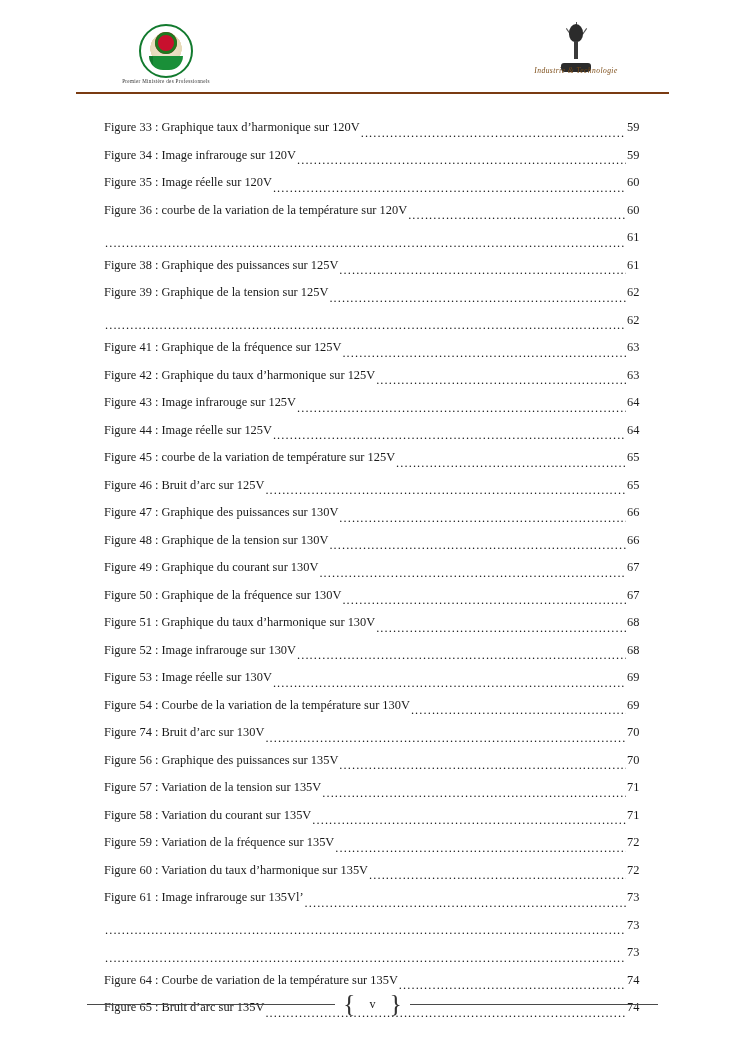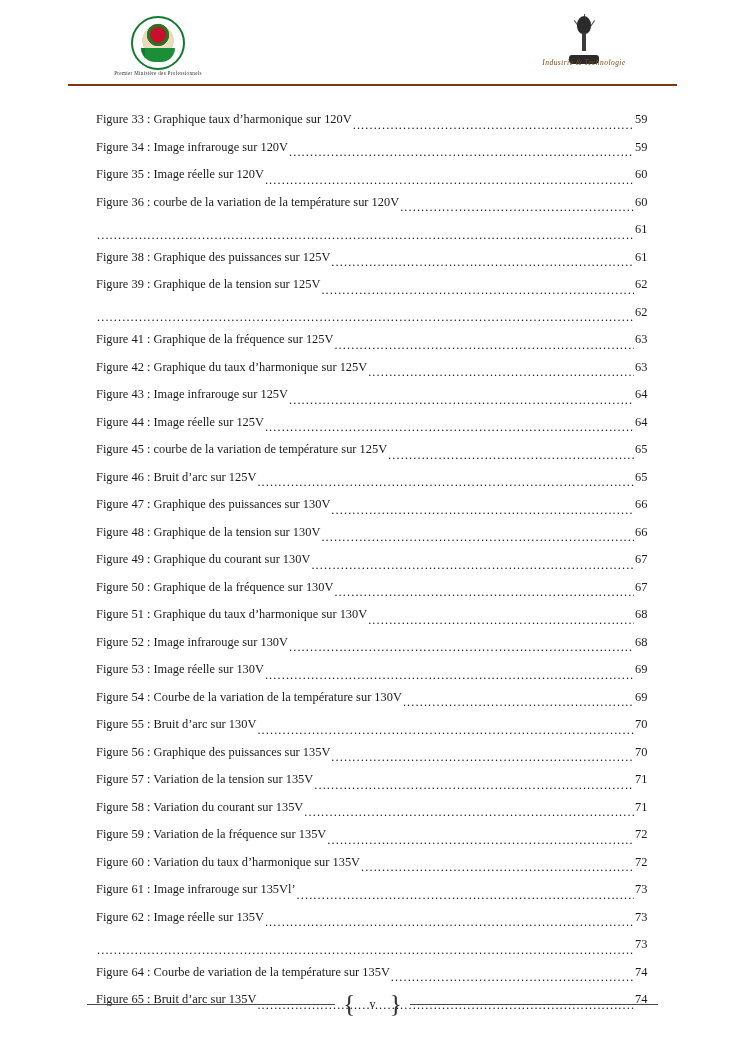--- a/index.html
+++ b/index.html
@@ -13,21 +13,21 @@
     font-family: "Liberation Serif", serif;
     color: #1a1a1a;
     position: relative;
     overflow: hidden;
   }
   .page {
     width: 745px;
     height: 1053px;
     position: relative;
     box-sizing: border-box;
-    padding: 8px;
+    padding: 16px;
   }
 
   
   .header {
     position: relative;
     height: 80px;
     padding: 8px 60px 0 60px;
     box-sizing: border-box;
   }
   .header-inner {
@@ -376,21 +376,21 @@
       <span class="toc-page">69</span>
     </div>
 
     <div class="toc-entry">
       <span class="toc-title">Figure 54 : Courbe de la variation de la température sur 130V</span>
       <span class="toc-dots">..................................................................................................................................................</span>
       <span class="toc-page">69</span>
     </div>
 
     <div class="toc-entry">
-      <span class="toc-title">Figure 55 : Bruit d’arc sur 130V</span>
+      <span class="toc-title">Figure 74 : Bruit d’arc sur 130V</span>
       <span class="toc-dots">..................................................................................................................................................</span>
       <span class="toc-page">70</span>
     </div>
 
     <div class="toc-entry">
       <span class="toc-title">Figure 56 : Graphique des puissances sur 135V</span>
       <span class="toc-dots">..................................................................................................................................................</span>
       <span class="toc-page">70</span>
     </div>
 
@@ -418,21 +418,20 @@
       <span class="toc-page">72</span>
     </div>
 
     <div class="toc-entry">
       <span class="toc-title">Figure 61 : Image infrarouge sur 135Vl’</span>
       <span class="toc-dots">..................................................................................................................................................</span>
       <span class="toc-page">73</span>
     </div>
 
     <div class="toc-entry">
-      <span class="toc-title">Figure 62 : Image réelle sur 135V</span>
       <span class="toc-dots">..................................................................................................................................................</span>
       <span class="toc-page">73</span>
     </div>
 
     <div class="toc-entry">
       <span class="toc-dots">..................................................................................................................................................</span>
       <span class="toc-page">73</span>
     </div>
 
     <div class="toc-entry">

